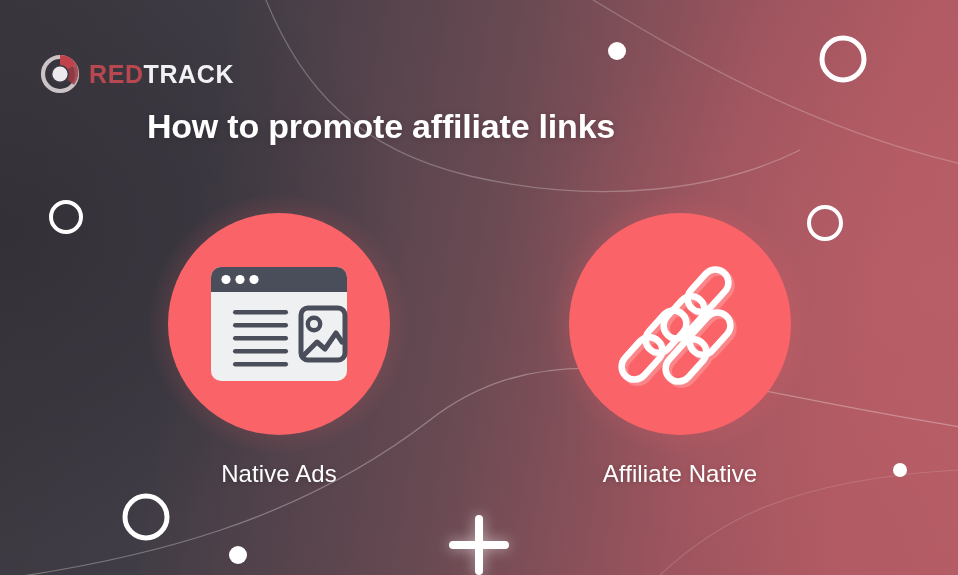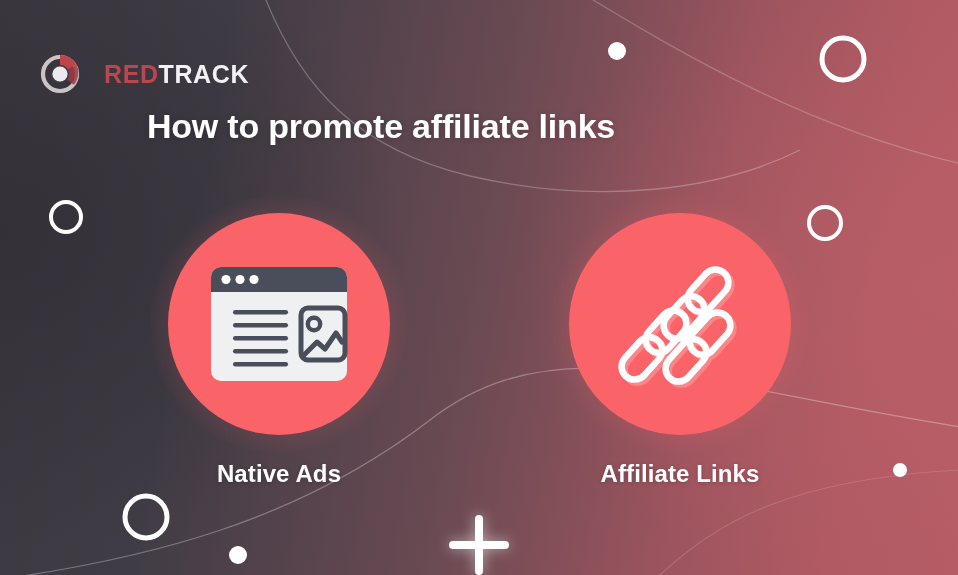--- a/index.html
+++ b/index.html
@@ -39,21 +39,21 @@
     pointer-events: none;
   }
 
   
   .logo {
     position: absolute;
     left: 38px;
     top: 52px;
     display: flex;
     align-items: center;
-    gap: 22px;
+    gap: 7px;
   }
   .logo-mark { width: 44px; height: 44px; display: block; }
   .logo-word {
     font-size: 25px;
     font-weight: bold;
     letter-spacing: 0.6px;
     line-height: 1;
     white-space: nowrap;
   }
   .logo-word .red { color: #b8474f; }
@@ -108,21 +108,21 @@
     border-radius: 50%;
     background: radial-gradient(circle, rgba(250,100,105,0.30) 40%, rgba(250,100,105,0) 72%);
     pointer-events: none;
   }
   .disc svg { position: relative; display: block; }
 
   .caption {
     margin-top: 27px;
     color: #ffffff;
     font-size: 24px;
-    font-weight: bold;
+    font-weight: normal;
     letter-spacing: 0.1px;
     line-height: 1;
     text-shadow: 0 1px 5px rgba(0,0,0,0.2);
   }
 
   
   .plus {
     position: absolute;
     left: 449px;
     top: 302px;
@@ -237,17 +237,17 @@
               <use href="#chainpair"></use>
             </g>
           <g transform="translate(40,87) rotate(42)">
               <use href="#chainpair"></use>
             </g>
           <g transform="translate(84,89) rotate(42)">
               <use href="#chainpair"></use>
             </g>
         </svg>
       </div>
-      <div class="caption">Affiliate Links</div>
+      <div class="caption">Affiliate Native</div>
     </div>
 
   </div>
 </div>
 
 </body></html>

